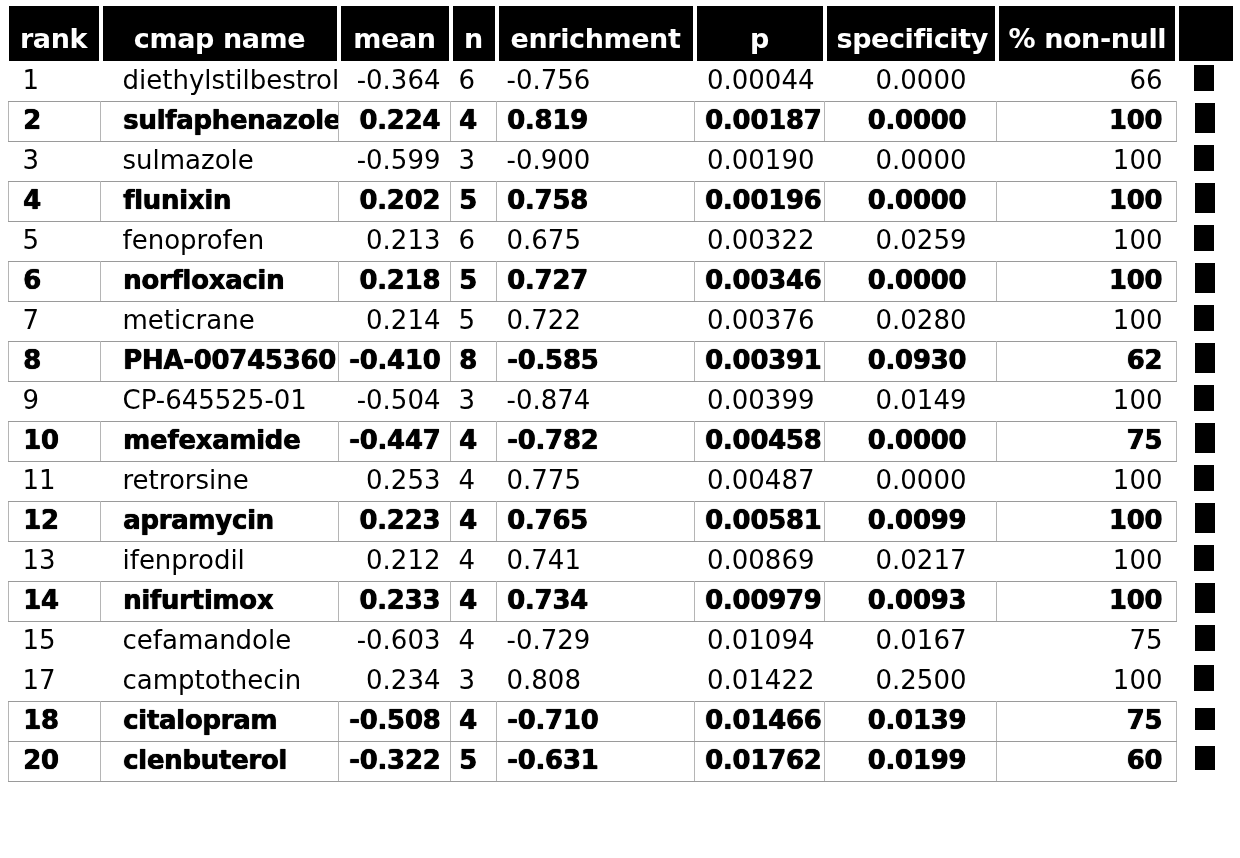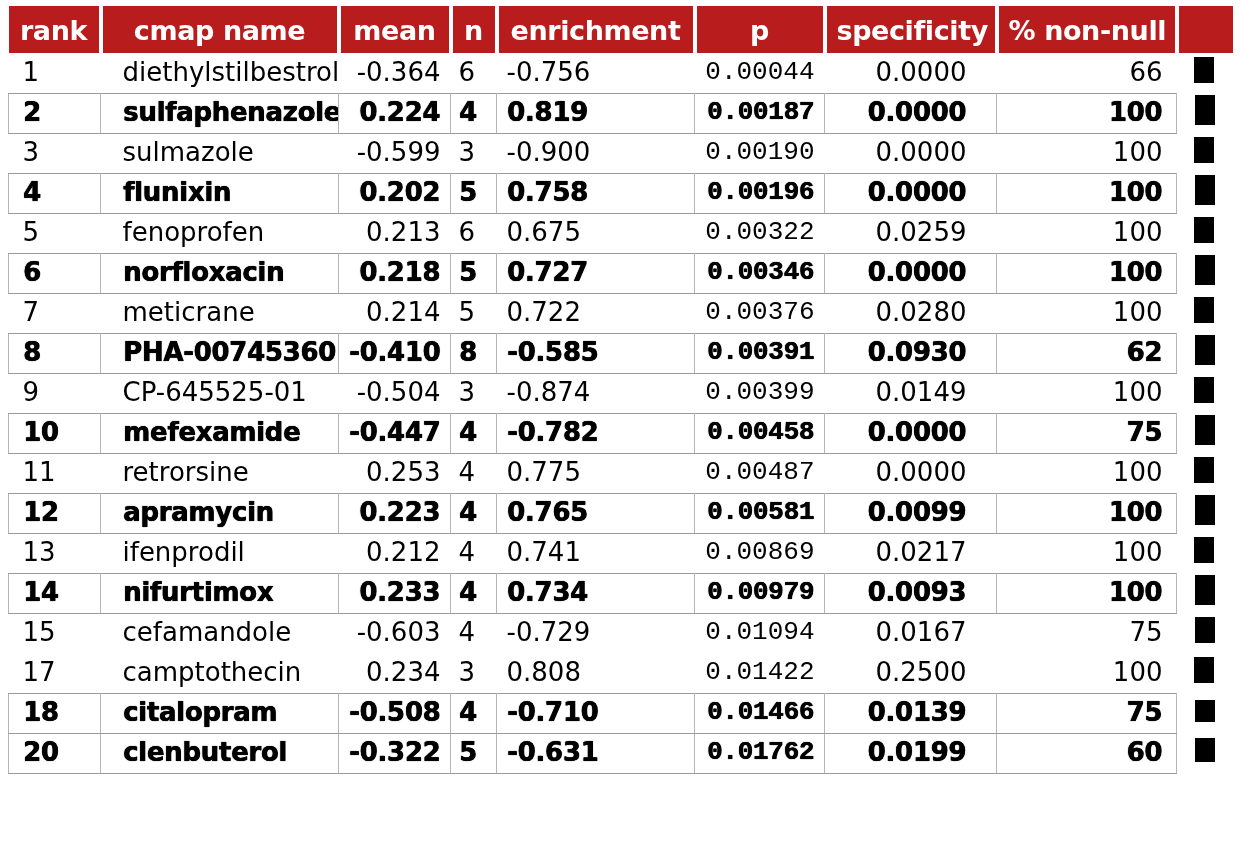--- a/index.html
+++ b/index.html
@@ -25,26 +25,26 @@
 
   table.cmap-table {
     border-collapse: collapse;
     width: 1224px;
     margin: 6px 0 0 8px;
     table-layout: fixed;
   }
 
   
   thead tr.header-row th {
-    background: #b91c1c;
+    background: #000000;
     color: #ffffff;
     font-size: 27px;
     font-weight: 700;
     letter-spacing: -0.4px;
-    padding: 9px 10px 7px 10px;
+    padding: 17px 10px 7px 10px;
     border-right: 4px solid #ffffff;
     white-space: nowrap;
     text-align: center;
     height: 38px;
     box-sizing: border-box;
   }
   thead tr.header-row th:last-child {
     border-right: none;
   }
   th.col-rank   { width: 92px; }
@@ -66,21 +66,21 @@
     box-sizing: border-box;
     white-space: nowrap;
     overflow: hidden;
     vertical-align: middle;
   }
   td.c-rank   { text-align: left;  padding-left: 14px; }
   td.c-name   { text-align: left;  padding-left: 22px; }
   td.c-mean   { text-align: right; }
   td.c-n      { text-align: left;  padding-left: 8px; }
   td.c-enrich { text-align: left; }
-  td.c-p      { text-align: right; font-family: Liberation Mono, monospace; }
+  td.c-p      { text-align: right; }
   td.c-spec   { text-align: right; padding-right: 30px; }
   td.c-pct    { text-align: right; padding-right: 14px; }
   td.c-bar    { text-align: center; padding: 0; }
 
   
   tr.row-hl td {
     font-weight: 700;
     letter-spacing: -0.3px;
     border-top: 1px solid #9a9a9a;
     border-bottom: 1px solid #9a9a9a;

